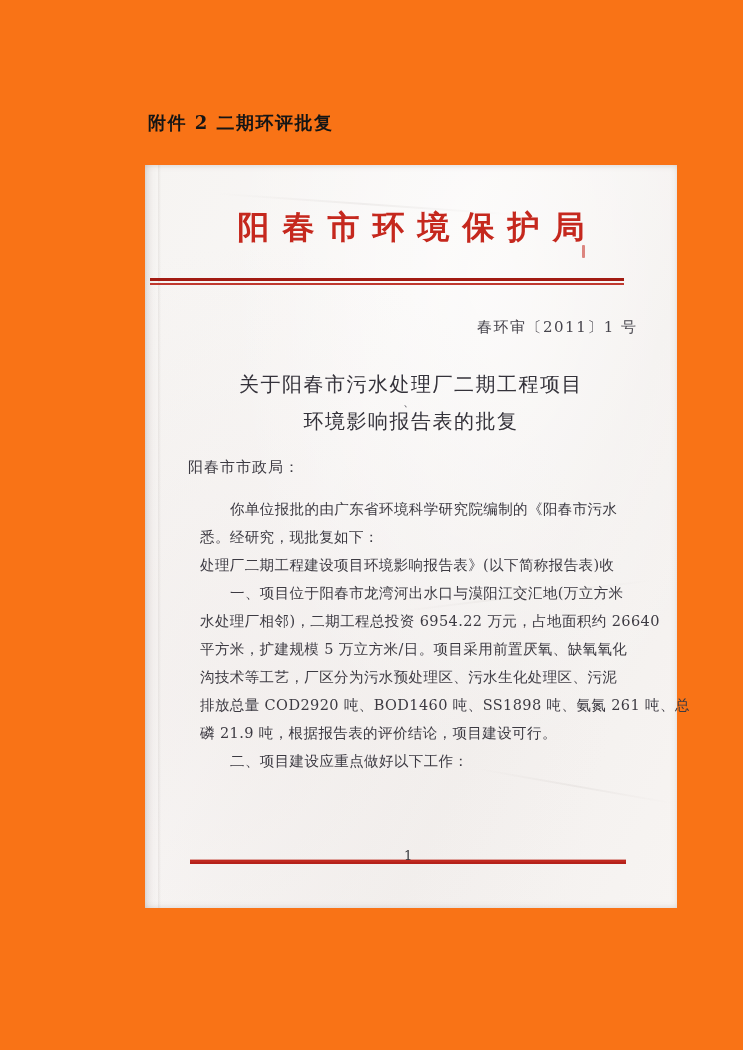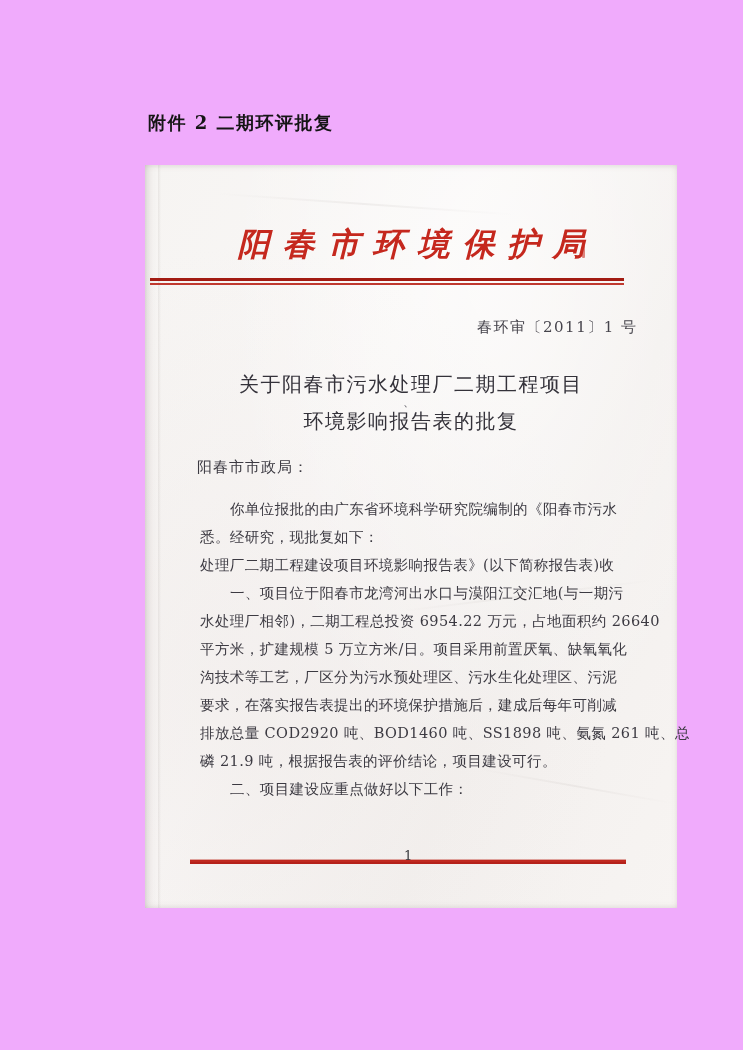--- a/index.html
+++ b/index.html
@@ -1,20 +1,20 @@
 <!DOCTYPE html>
 <html><head>
 <meta charset="utf-8">
 <style>
   html,body{margin:0;padding:0;}
   body{
     width:743px;height:1050px;background:#ffffff;overflow:hidden;
     font-family:"DejaVu Serif","Liberation Serif",serif;
   }
-  .page{position:relative;width:743px;height:1050px;background:#f0abfc;}
+  .page{position:relative;width:743px;height:1050px;background:#f97316;}
 
   .attachment-label{
     position:absolute;left:148px;top:111px;
     font-size:18px;font-weight:bold;color:#151515;letter-spacing:1.5px;
     font-family:"DejaVu Serif","Liberation Serif",serif;
   }
 
   
   .scan{
     position:absolute;left:145px;top:165px;width:532px;height:743px;
@@ -32,23 +32,23 @@
   .crease-v{left:13px;top:0;width:3px;height:100%;
     background:linear-gradient(to right,rgba(110,98,92,0.10),rgba(110,98,92,0));}
   .crease-d1{left:70px;top:38px;width:300px;height:2px;transform:rotate(4deg);
     background:linear-gradient(to right,rgba(110,98,92,0),rgba(110,98,92,0.08),rgba(110,98,92,0));}
   .crease-d2{left:250px;top:430px;width:260px;height:2px;transform:rotate(-7deg);
     background:linear-gradient(to right,rgba(110,98,92,0),rgba(110,98,92,0.07),rgba(110,98,92,0));}
   .crease-d3{left:330px;top:620px;width:200px;height:2px;transform:rotate(10deg);
     background:linear-gradient(to right,rgba(110,98,92,0),rgba(110,98,92,0.07),rgba(110,98,92,0));}
 
   .agency-name{
-    position:absolute;top:58px;left:0;width:100%;text-align:center;
+    position:absolute;top:41px;left:0;width:100%;text-align:center;
     font-size:32px;font-weight:bold;color:#c5281e;
-    letter-spacing:13px;text-indent:13px;white-space:nowrap;font-style:italic;
+    letter-spacing:13px;text-indent:13px;white-space:nowrap;
   }
   .header-rule{
     position:absolute;left:5px;top:113px;width:474px;height:7px;
     background:linear-gradient(to bottom,
       #a21b12 0%,#a21b12 44%,
       rgba(0,0,0,0) 44%,rgba(0,0,0,0) 68%,
       #c0392f 68%,#c0392f 100%);
   }
   .ink-artifact{
     position:absolute;left:437px;top:80px;width:3px;height:13px;
@@ -64,21 +64,21 @@
     position:absolute;left:0;width:100%;text-align:center;
     font-size:20px;font-weight:normal;color:#34323a;letter-spacing:1.5px;white-space:nowrap;
   }
   .doc-title-1{top:206px;}
   .doc-title-2{top:243px;}
   .title-mark{
     position:absolute;left:258px;top:229px;font-size:12px;color:#5a5860;
   }
 
   .salutation{
-    position:absolute;left:52px;top:293px;
+    position:absolute;left:43px;top:293px;
     font-size:15px;color:#3c3a42;letter-spacing:1px;white-space:nowrap;
   }
 
   .body-lines{
     position:absolute;left:55px;top:330px;width:460px;
     font-size:14.5px;line-height:28px;color:#3c3a42;letter-spacing:0.4px;
   }
   .body-line{white-space:nowrap;height:28px;}
   .body-line.indent{padding-left:30px;}
 
@@ -119,25 +119,24 @@
     <div class="doc-title doc-title-1">关于阳春市污水处理厂二期工程项目</div>
     <div class="title-mark">、</div>
     <div class="doc-title doc-title-2">环境影响报告表的批复</div>
 
     <div class="salutation">阳春市市政局：</div>
 
     <div class="body-lines">
       <div class="body-line indent">你单位报批的由广东省环境科学研究院编制的《阳春市污水</div>
       <div class="body-line">悉。经研究，现批复如下：</div>
       <div class="body-line">处理厂二期工程建设项目环境影响报告表》(以下简称报告表)收</div>
-      <div class="body-line indent">一、项目位于阳春市龙湾河出水口与漠阳江交汇地(与一期污</div>
+      <div class="body-line indent">一、项目位于阳春市龙湾河出水口与漠阳江交汇地(万立方米</div>
       <div class="body-line">水处理厂相邻)，二期工程总投资 6954.22 万元，占地面积约 26640</div>
       <div class="body-line">平方米，扩建规模 5 万立方米/日。项目采用前置厌氧、缺氧氧化</div>
       <div class="body-line">沟技术等工艺，厂区分为污水预处理区、污水生化处理区、污泥</div>
-      <div class="body-line">要求，在落实报告表提出的环境保护措施后，建成后每年可削减</div>
       <div class="body-line">排放总量 COD2920 吨、BOD1460 吨、SS1898 吨、氨氮 261 吨、总</div>
       <div class="body-line">磷 21.9 吨，根据报告表的评价结论，项目建设可行。</div>
       <div class="body-line indent">二、项目建设应重点做好以下工作：</div>
     </div>
 
     <div class="footer-rule"></div>
     <div class="page-number">1</div>
   </div>
 
 </div>

